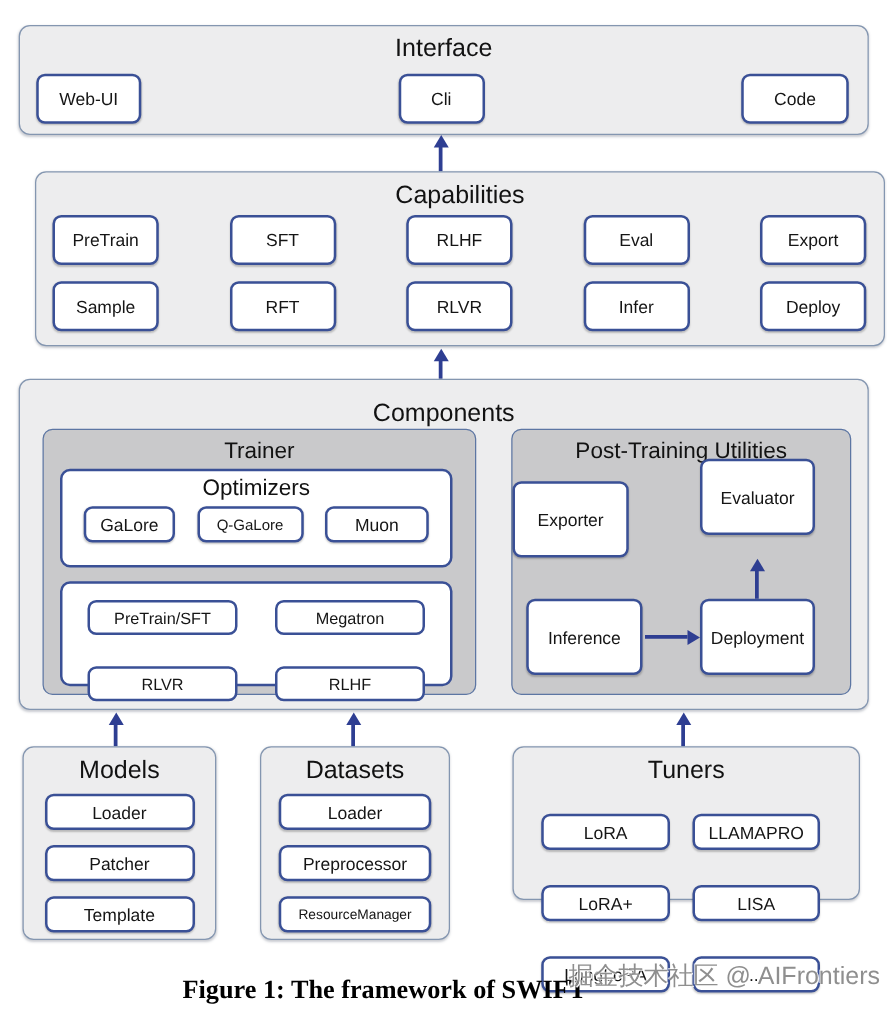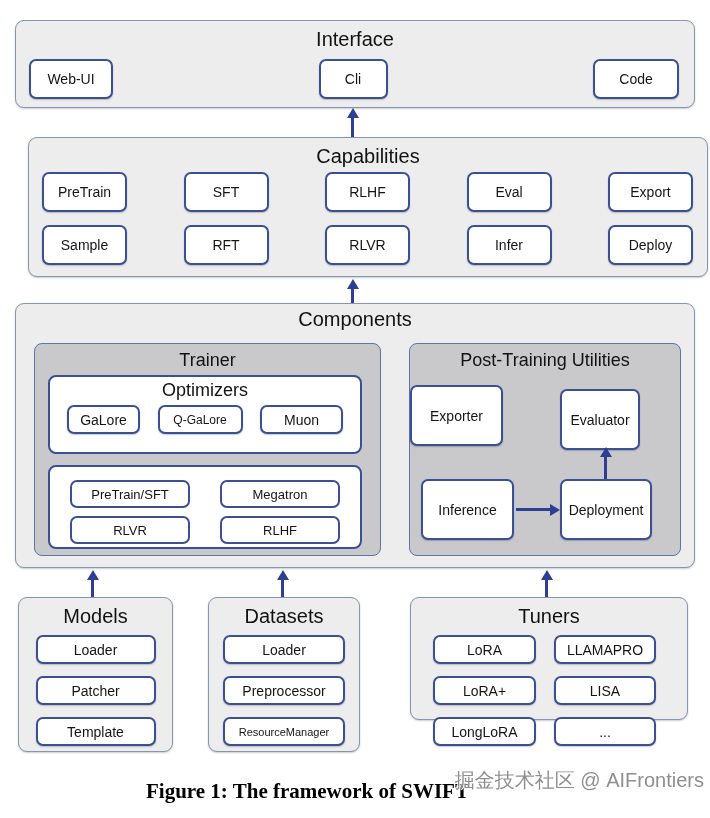--- a/index.html
+++ b/index.html
@@ -51,30 +51,30 @@
   }
   
   .if-row{margin-top:8px;padding:0 15px 0 13px;}
   .if-row .chip{height:40px;}
   .cap-row{padding:0 14px 0 13px;}
   .cap-row .chip{width:85px;height:40px;}
   .opt-row{margin-top:4px;padding:0 17px;}
   .opt-row .chip{height:29px;}
   .methods-grid{
     position:absolute;left:13px;top:121px;width:314px;height:84px;
-    display:grid;grid-template-columns:1fr 1fr;gap:8px 30px;padding:13px 20px;
+    display:grid;grid-template-columns:1fr 1fr;gap:25px 30px;padding:13px 20px;
   }
   .methods-grid .chip{height:28px;font-size:13px;box-shadow:none;}
   .vstack{display:flex;flex-direction:column;align-items:center;gap:12px;margin-top:7px;}
   .vstack .chip{height:29px;}
   .tuner-grid{
     display:grid;grid-template-columns:103px 102px;justify-content:space-between;
     gap:12px 0;padding:0 31px 0 22px;margin-top:7px;
   }
-  .tuner-grid .chip{height:29px;}
+  .tuner-grid .chip{height:29px;margin-top:16px;}
   .ptu-chip{position:absolute;width:93px;height:61px;}
 </style>
 </head>
 <body>
 
 <div class="canvas">
 
   <div class="section" style="left:15px;top:20px;width:680px;height:88px">
     <div class="sec-title">Interface</div>
     <div class="hrow if-row">
@@ -100,21 +100,21 @@
       <div class="chip">RFT</div>
       <div class="chip">RLVR</div>
       <div class="chip">Infer</div>
       <div class="chip">Deploy</div>
     </div>
   </div>
 
   <div class="arr-up" style="left:351px;top:288px;height:15px"></div>
 
   <div class="section" style="left:15px;top:303px;width:680px;height:265px">
-    <div class="sec-title" style="margin-top:4px">Components</div>
+    <div class="sec-title" style="margin-top:16px">Components</div>
 
     <div class="panel" style="left:18px;top:39px;width:347px;height:213px">
       <div class="panel-title">Trainer</div>
 
       <div class="white-group" style="left:13px;top:31px;width:314px;height:79px">
         <div class="panel-title" style="margin-top:3px">Optimizers</div>
         <div class="hrow opt-row">
           <div class="chip" style="width:73px">GaLore</div>
           <div class="chip sm" style="width:85px">Q-GaLore</div>
           <div class="chip" style="width:83px">Muon</div>
@@ -126,21 +126,21 @@
         <div class="chip">Megatron</div>
         <div class="chip">RLVR</div>
         <div class="chip">RLHF</div>
       </div>
     </div>
 
     <div class="panel" style="left:393px;top:39px;width:272px;height:213px">
       <div class="panel-title">Post-Training Utilities</div>
 
       <div class="chip ptu-chip" style="left:0;top:41px">Exporter</div>
-      <div class="chip ptu-chip" style="left:150px;top:45px;width:80px">Evaluator</div>
+      <div class="chip ptu-chip" style="left:150px;top:23px;width:92px">Evaluator</div>
       <div class="chip ptu-chip" style="left:11px;top:135px">Inference</div>
       <div class="chip ptu-chip" style="left:150px;top:135px;width:92px">Deployment</div>
 
       <div class="arr-up" style="left:194px;top:112px;height:23px"></div>
       <div class="arr-right" style="left:106px;top:164px;width:34px"></div>
     </div>
   </div>
 
   <div class="arr-up" style="left:91px;top:579px;height:18px"></div>
   <div class="arr-up" style="left:281px;top:579px;height:18px"></div>

